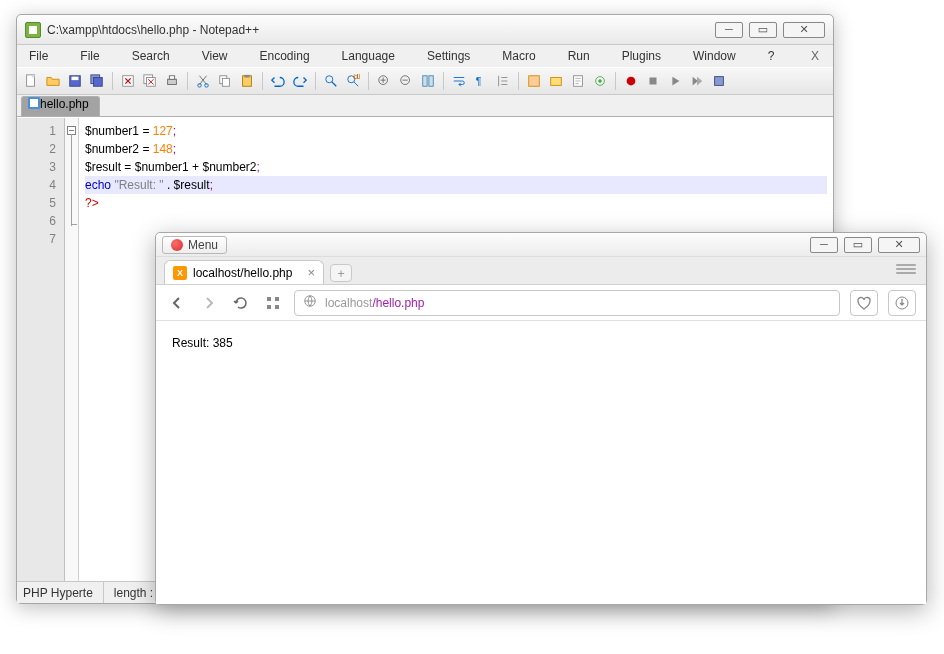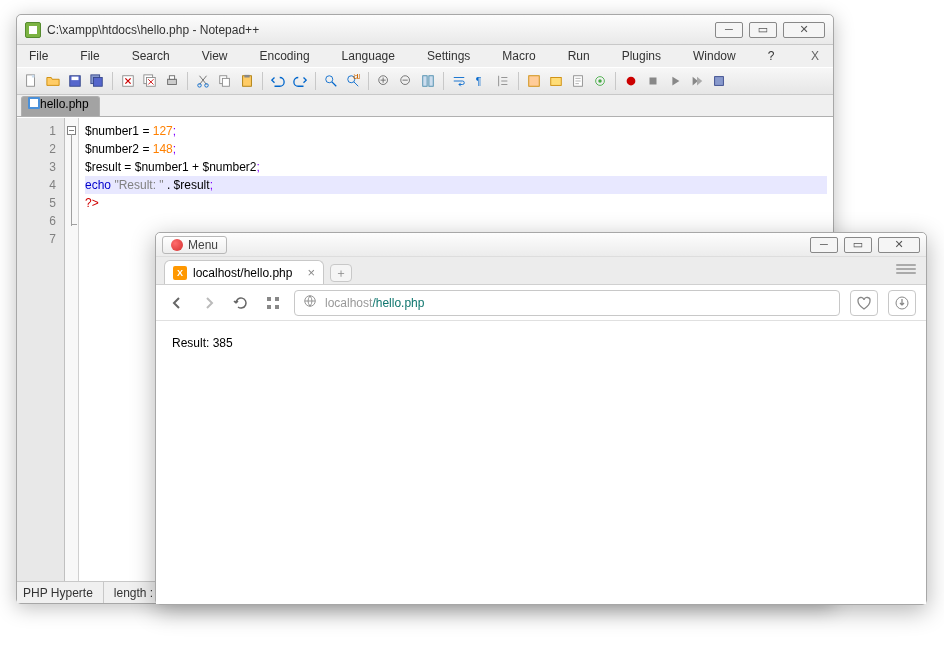--- a/index.html
+++ b/index.html
@@ -78,21 +78,21 @@
 .newtab { width:22px; height:18px; border:1px solid #c8c8c8; border-radius:4px; margin-left:6px; margin-bottom:2px; display:flex; align-items:center; justify-content:center; color:#888; cursor:pointer; background:#f5f5f5;}
 .panel-btn { position:absolute; right:10px; top:4px; width:20px; height:16px; color:#888; cursor:pointer; display:flex; flex-direction:column; gap:2px; justify-content:center;}
 .panel-btn span { height:2px; background:#aaa; border-radius:1px;}
 
 .addr-row { height:36px; background:#fff; border-bottom:1px solid #e0e0e0; display:flex; align-items:center; padding:0 10px; gap:10px;}
 .navbtn { width:22px; height:22px; color:#888; display:flex; align-items:center; justify-content:center; cursor:pointer; border-radius:3px;}
 .navbtn svg { width:16px; height:16px; }
 .addr-box { flex:1; height:26px; border:1px solid #c8c8c8; border-radius:4px; display:flex; align-items:center; padding:0 8px; gap:8px; background:#fff;}
 .addr-box .globe { color:#888; }
 .addr-box .url { font-size:13px; color:#999;}
-.addr-box .url .path { color:#0f766e; }
+.addr-box .url .path { color:#a21caf; }
 .icon-btn { width:28px; height:26px; border:1px solid #c8c8c8; border-radius:4px; display:flex; align-items:center; justify-content:center; color:#888; cursor:pointer; background:#fff;}
 
 .page { position:absolute; left:0; top:88px; right:0; bottom:0; background:#fff; padding:12px 16px; font-family:"Times New Roman",serif; font-size:16px; color:#000;}
 </style>
 </head>
 <body>
 
 <div class="npp">
   <div class="titlebar">
     <div class="app-icon"></div>

